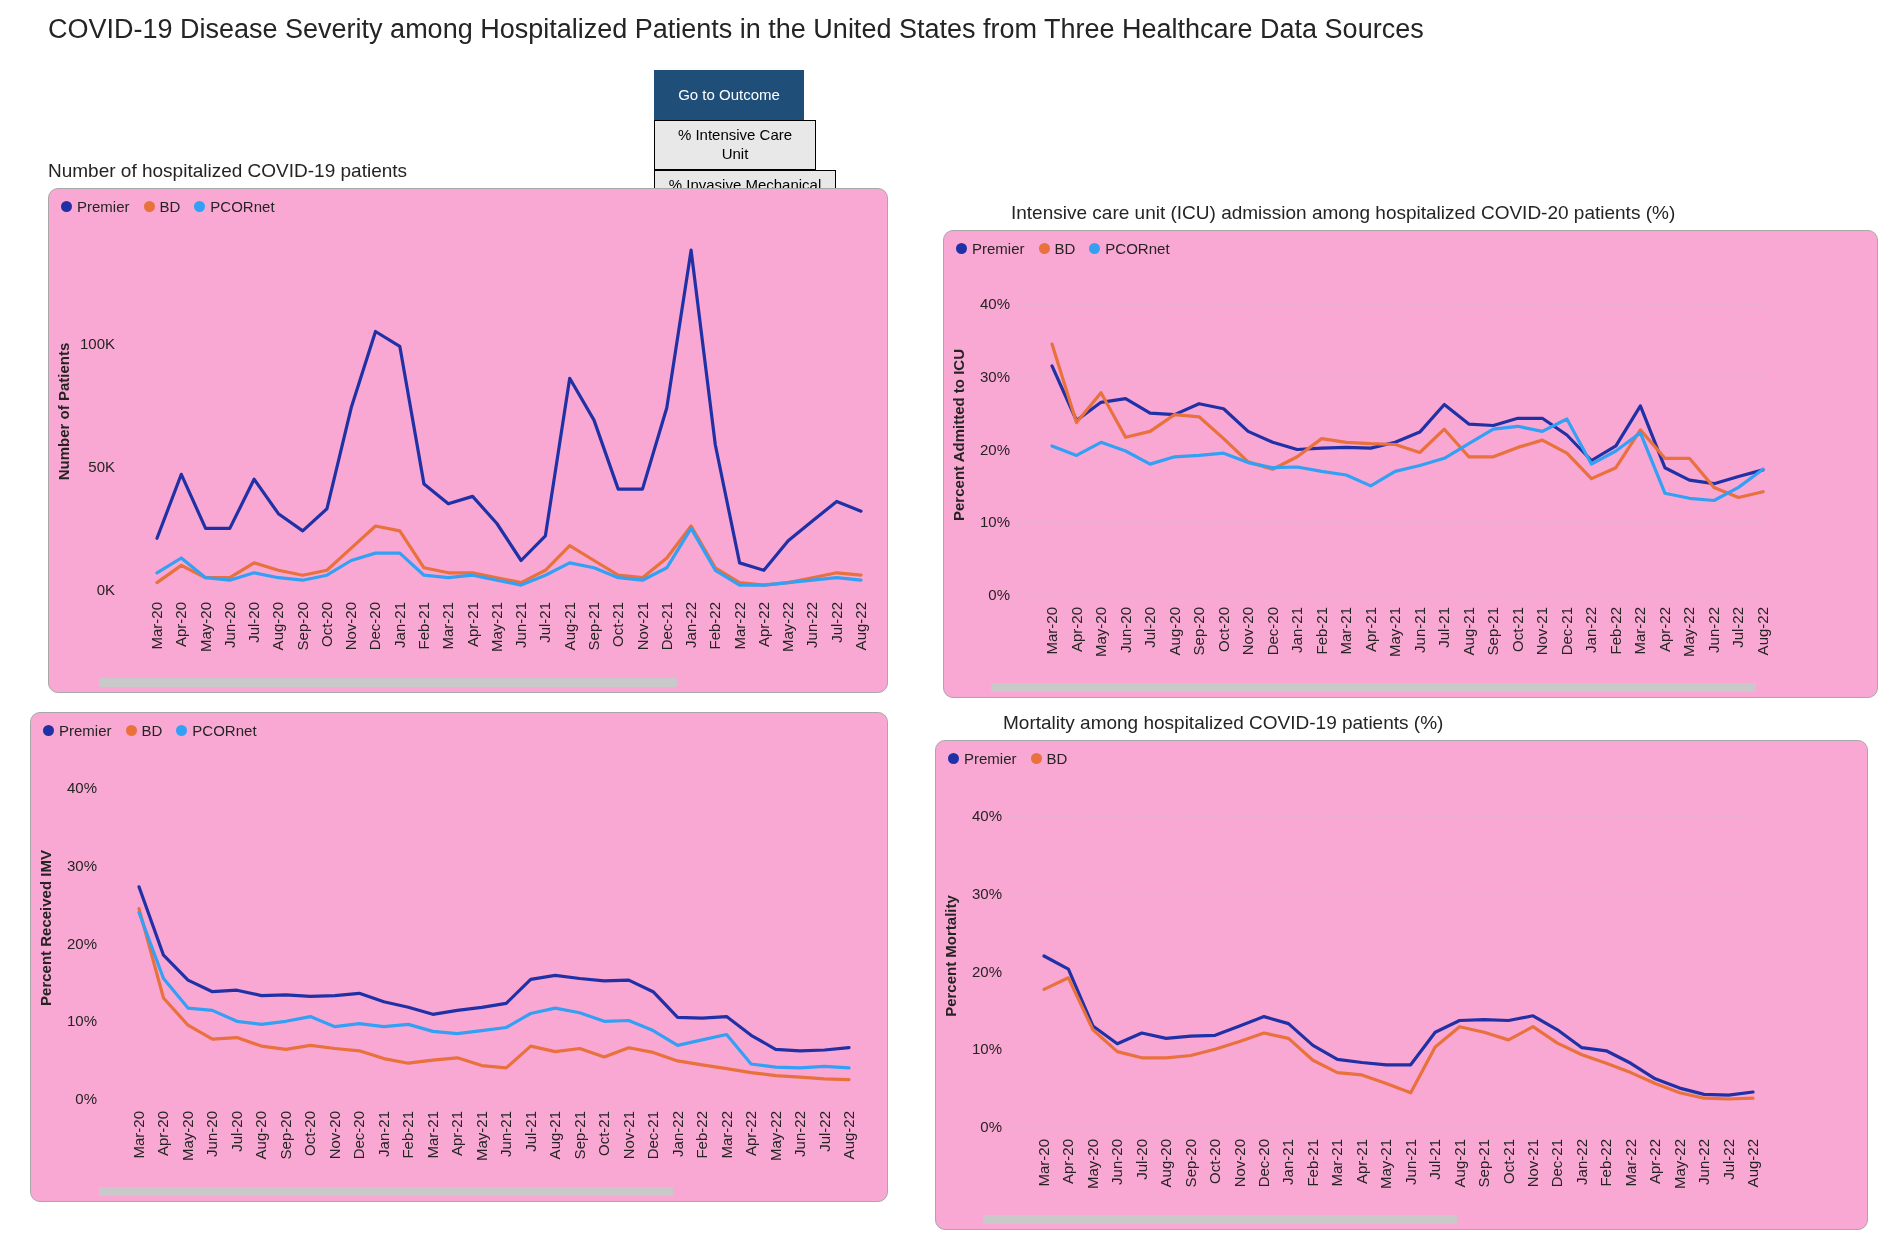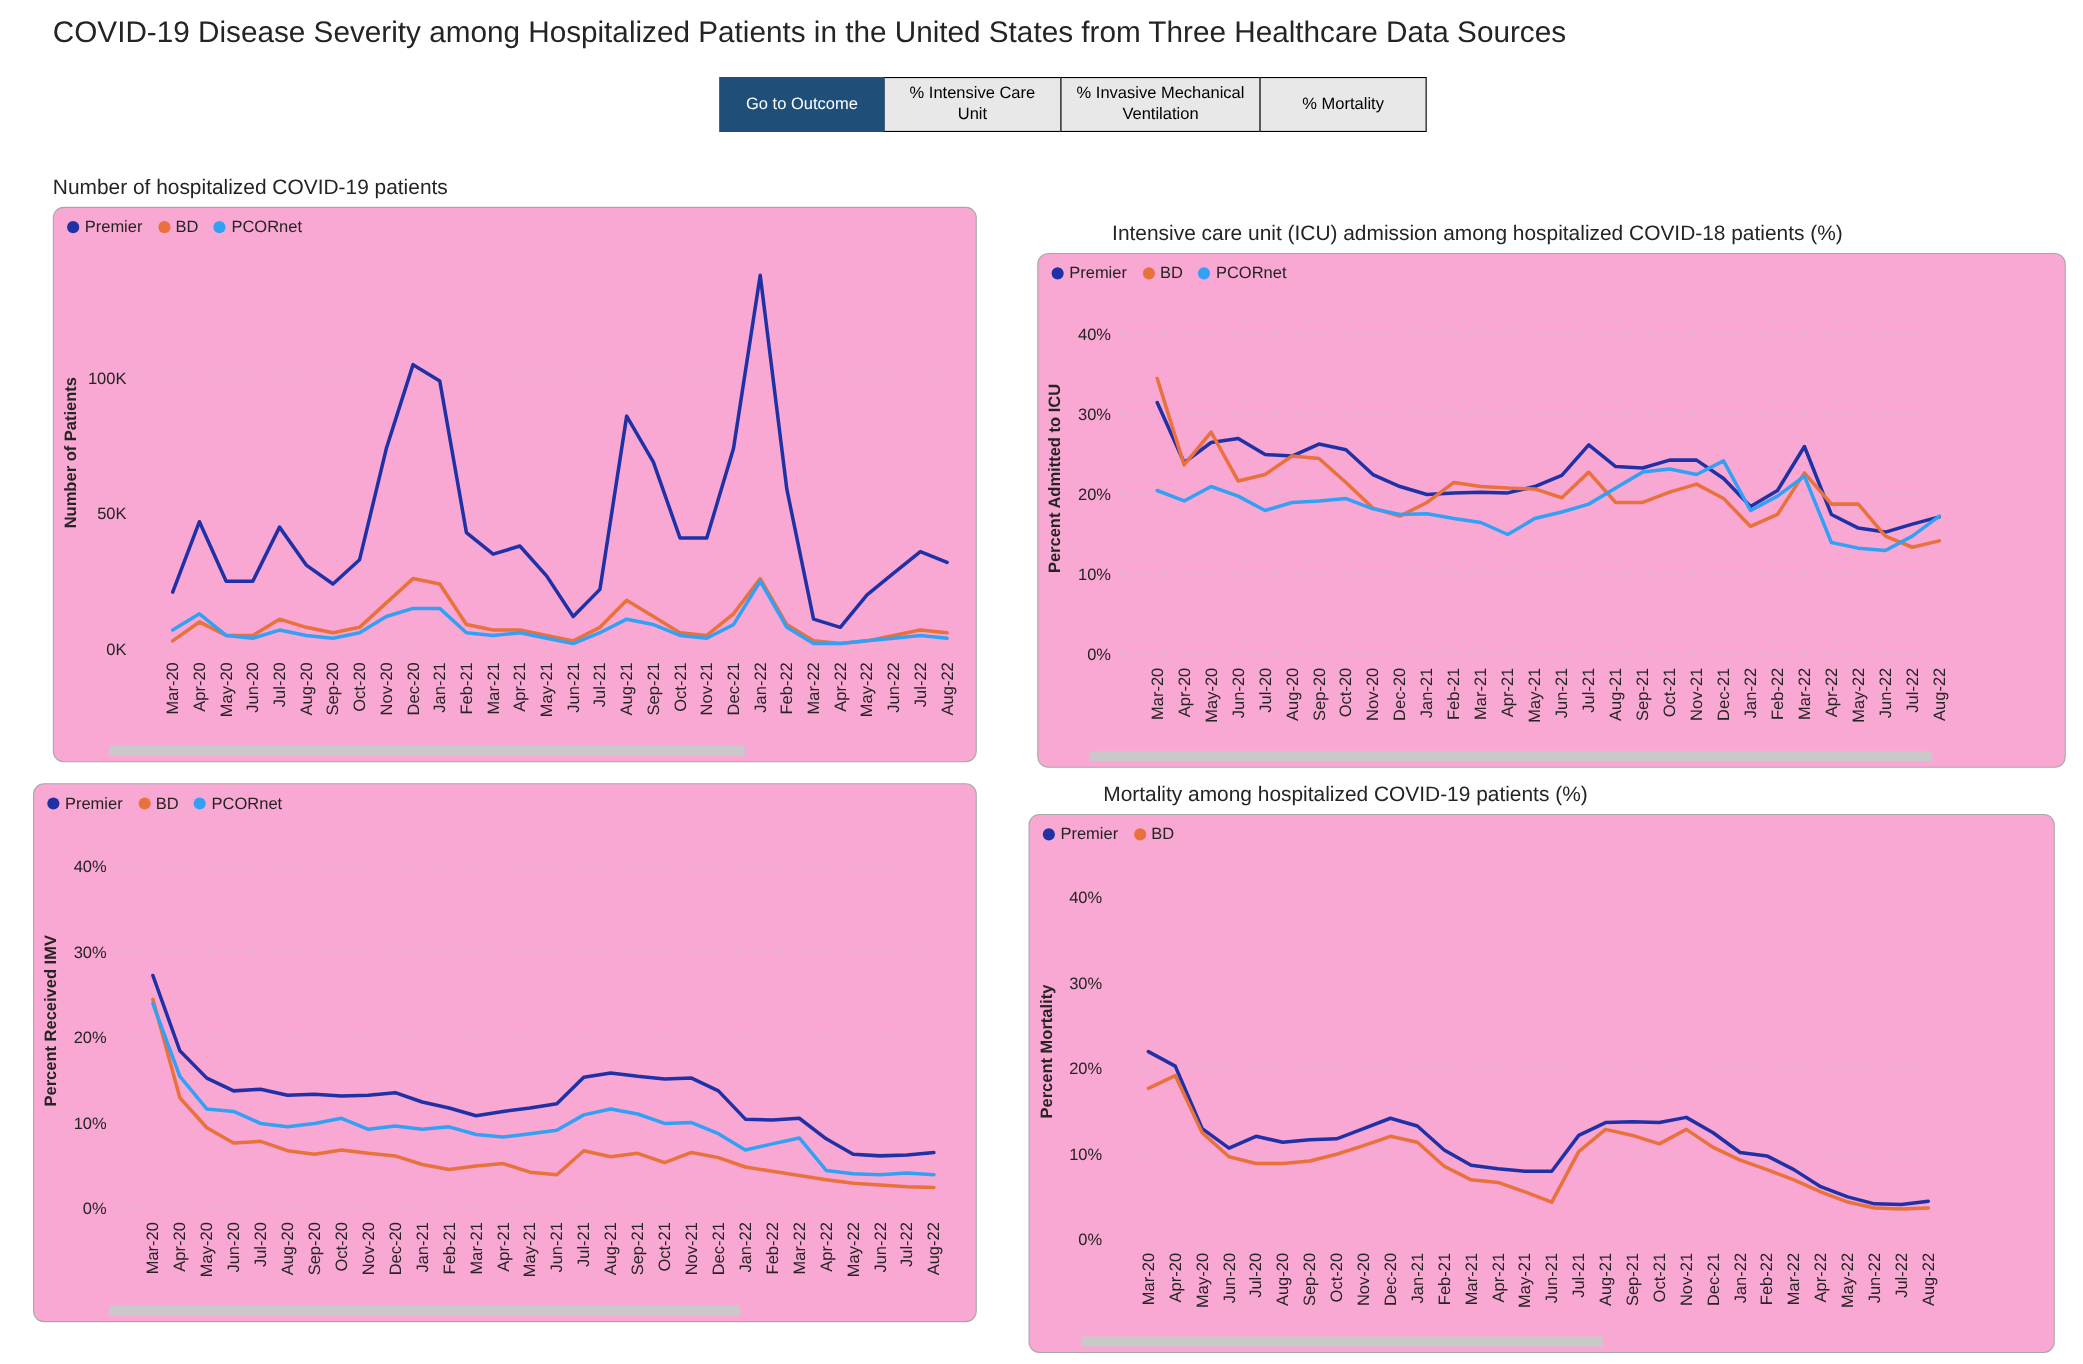--- a/index.html
+++ b/index.html
@@ -1,19 +1,19 @@
 <!DOCTYPE html>
 <html><head>
 <meta charset="utf-8">
 <style>
   html,body{margin:0;padding:0;background:#ffffff;}
   body{width:1894px;height:1240px;overflow:hidden;position:relative;
        font-family:"Liberation Sans",sans-serif;color:#252423;}
   .page-title{position:absolute;left:48px;top:14px;font-size:27px;font-weight:400;color:#252423;white-space:nowrap;text-align:center;}
-  .nav{position:absolute;left:655px;top:70px;display:flex;align-items:stretch;}
+  .nav{position:absolute;left:655px;top:70px;display:flex;align-items:stretch;flex-direction:column;}
   .nav-btn{box-sizing:border-box;border:1px solid #000;background:#E8E8E8;color:#000;
            display:flex;align-items:center;justify-content:center;text-align:center;
            font-size:15px;line-height:1.25;padding:4px 10px;margin-left:-1px;min-height:50px;cursor:pointer;}
   .nav-btn.active{background:#1F4E79;border-color:#1F4E79;color:#fff;z-index:2;}
   .chart-block{position:absolute;}
   .chart-title{font-size:19px;font-weight:400;color:#252423;margin-bottom:6px;white-space:nowrap;}
   .indent .chart-title{padding-left:68px;}
   .panel{box-sizing:border-box;border:1px solid #A8A8A8;border-radius:10px;background:#f9a8d4;position:relative;}
   .legend{height:34px;display:flex;align-items:center;gap:14px;padding-left:12px;}
   .legend-item{display:flex;align-items:center;gap:5px;font-size:15px;color:#252423;}
@@ -91,21 +91,21 @@
         <text x="744.1724137931034" y="379" text-anchor="end" font-size="15" fill="#252423" transform="rotate(-90 744.1724137931034 379)">May-22</text>
         <text x="768.448275862069" y="379" text-anchor="end" font-size="15" fill="#252423" transform="rotate(-90 768.448275862069 379)">Jun-22</text>
         <text x="792.7241379310344" y="379" text-anchor="end" font-size="15" fill="#252423" transform="rotate(-90 792.7241379310344 379)">Jul-22</text>
         <text x="817" y="379" text-anchor="end" font-size="15" fill="#252423" transform="rotate(-90 817 379)">Aug-22</text>
       </svg>
     <div class="scrollbar" style="left: 6%; width: 69%;"></div>
   </div>
 </div>
 
 <div class="chart-block indent" id="chart1" style="left:943px;top:202px;width:935px;">
-  <div class="chart-title">Intensive care unit (ICU) admission among hospitalized COVID-18 patients (%)</div>
+  <div class="chart-title">Intensive care unit (ICU) admission among hospitalized COVID-20 patients (%)</div>
   <div class="panel" style="width:935px;height:468px;">
     <div class="legend">
         <span class="legend-item">
           <span class="legend-dot" style="background: rgb(32, 49, 166);"></span>
           <span>Premier</span>
         </span>
         <span class="legend-item">
           <span class="legend-dot" style="background: rgb(232, 113, 60);"></span>
           <span>BD</span>
         </span>

